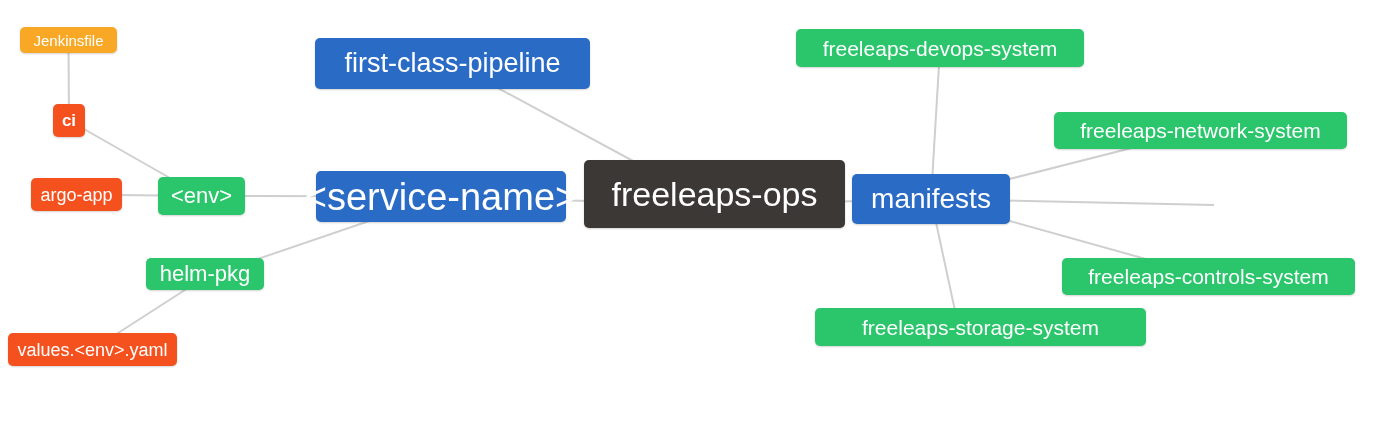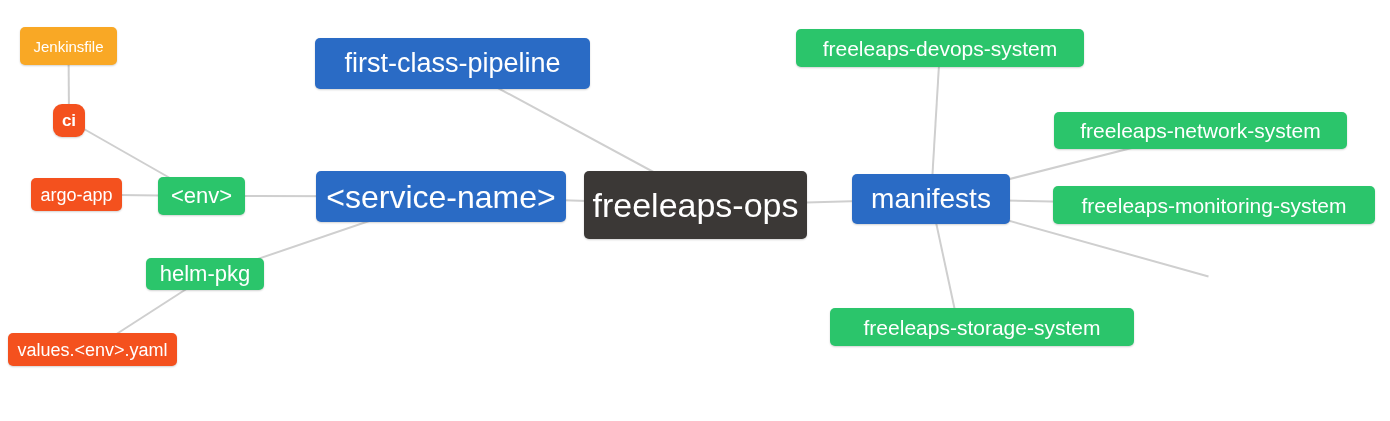--- a/index.html
+++ b/index.html
@@ -63,42 +63,42 @@
       <line x1="452.5" y1="63.5" x2="714.5" y2="205"></line>
       <line x1="441" y1="196.5" x2="714.5" y2="205"></line>
       <line x1="714.5" y1="205" x2="931" y2="199"></line>
       <line x1="931" y1="199" x2="940" y2="48"></line>
       <line x1="931" y1="199" x2="1200.5" y2="130.5"></line>
       <line x1="931" y1="199" x2="1214" y2="205"></line>
       <line x1="931" y1="199" x2="1208.5" y2="276.5"></line>
       <line x1="931" y1="199" x2="958.5" y2="327"></line>
     </svg>
 
-  <div class="node node--orange" style="left:20px; top:27px; width:97px; height:38px; font-size:15px;">Jenkinsfile</div>
+  <div class="node node--orange" style="left:20px; top:27px; width:97px; height:26px; font-size:15px;">Jenkinsfile</div>
 
-  <div class="node node--red node--bold" style="left:53px; top:104px; width:32px; height:33px; font-size:17px;border-radius:9px;">ci</div>
+  <div class="node node--red node--bold" style="left:53px; top:104px; width:32px; height:33px; font-size:17px;">ci</div>
 
   <div class="node node--red" style="left:31px; top:178px; width:91px; height:33px; font-size:18px;">argo-app</div>
 
   <div class="node node--green" style="left:158px; top:177px; width:87px; height:38px; font-size:22px;text-align:right;">&lt;env&gt;</div>
 
   <div class="node node--green" style="left:146px; top:258px; width:118px; height:32px; font-size:22px;">helm-pkg</div>
 
   <div class="node node--red" style="left:8px; top:333px; width:169px; height:33px; font-size:18px;">values.&lt;env&gt;.yaml</div>
 
   <div class="node node--blue" style="left:315px; top:38px; width:275px; height:51px; font-size:27px;">first-class-pipeline</div>
 
-  <div class="node node--blue" style="left:316px; top:171px; width:250px; height:51px; font-size:32px;">&lt;service-name&gt;</div>
+  <div class="node node--blue" style="left:316px; top:171px; width:250px; height:51px; font-size:38px;">&lt;service-name&gt;</div>
 
-  <div class="node node--dark" style="left:584px; top:171px; width:223px; height:68px; font-size:34px;">freeleaps-ops</div>
+  <div class="node node--dark" style="left:584px; top:160px; width:261px; height:68px; font-size:34px;">freeleaps-ops</div>
 
   <div class="node node--blue" style="left:852px; top:174px; width:158px; height:50px; font-size:28px;">manifests</div>
 
   <div class="node node--green" style="left:796px; top:29px; width:288px; height:38px; font-size:21px;">freeleaps-devops-system</div>
 
   <div class="node node--green" style="left:1054px; top:112px; width:293px; height:37px; font-size:21px;">freeleaps-network-system</div>
 
-  <div class="node node--green" style="left:1053px; top:186px; width:322px; height:38px; font-size:21px;">freeleaps-monitoring-system</div>
 
+  <div class="node node--green" style="left:1062px; top:258px; width:293px; height:37px; font-size:21px;">freeleaps-controls-system</div>
 
-  <div class="node node--green" style="left:815px; top:308px; width:304px; height:38px; font-size:21px;margin-left:15px;">freeleaps-storage-system</div>
+  <div class="node node--green" style="left:815px; top:308px; width:331px; height:38px; font-size:21px;">freeleaps-storage-system</div>
 
 </div>
 
 </body></html>

